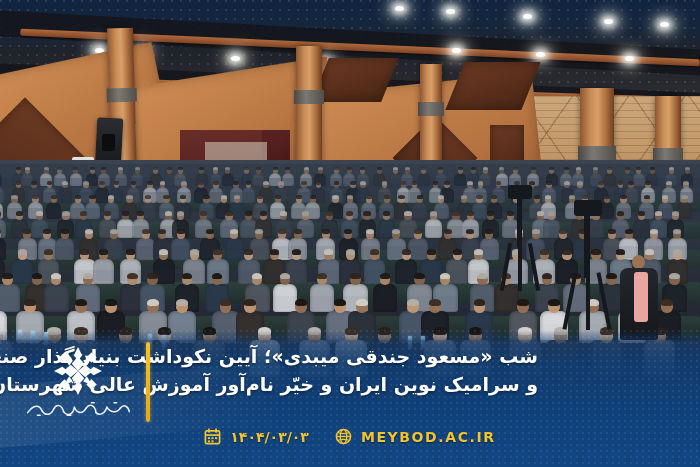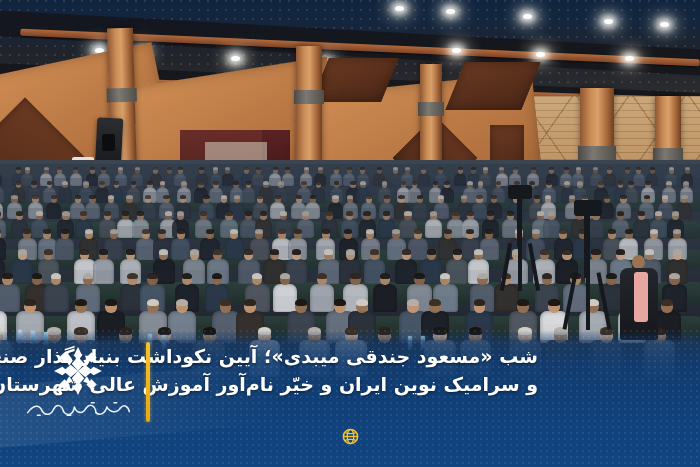--- a/index.html
+++ b/index.html
@@ -1174,25 +1174,40 @@
           <path d="M214 20 C 222 10, 232 16, 234 28"></path>
           <path d="M30 36 L 36 36"></path>
           <path d="M96 36 L 104 36"></path>
           <path d="M150 8 L 156 8"></path>
           <path d="M200 8 L 206 8"></path>
         </g>
       </svg>
     </div>
 
     <div id="meta">
+      <div class="meta-item">
+        <svg class="ico" viewBox="0 0 24 24" aria-hidden="true">
+          <rect x="2" y="4" width="20" height="18" rx="2" fill="none" stroke="#f5c32c" stroke-width="2.4"></rect>
+          <line x1="2" y1="10" x2="22" y2="10" stroke="#f5c32c" stroke-width="2.4"></line>
+          <line x1="7" y1="1.5" x2="7" y2="5.5" stroke="#f5c32c" stroke-width="2.4" stroke-linecap="round"></line>
+          <line x1="17" y1="1.5" x2="17" y2="5.5" stroke="#f5c32c" stroke-width="2.4" stroke-linecap="round"></line>
+          <rect x="5.5" y="13" width="3" height="2.6" fill="#f5c32c"></rect>
+          <rect x="10.5" y="13" width="3" height="2.6" fill="#f5c32c"></rect>
+          <rect x="15.5" y="13" width="3" height="2.6" fill="#f5c32c"></rect>
+          <rect x="5.5" y="17.5" width="3" height="2.6" fill="#f5c32c"></rect>
+          <rect x="10.5" y="17.5" width="3" height="2.6" fill="#f5c32c"></rect>
+        </svg>
+        <span class="txt fa">۱۴۰۴/۰۳/۰۳</span>
+      </div>
 
       <div class="meta-item">
         <svg class="ico" viewBox="0 0 24 24" aria-hidden="true">
           <circle cx="12" cy="12" r="10" fill="none" stroke="#f5c32c" stroke-width="2.2"></circle>
           <ellipse cx="12" cy="12" rx="4.6" ry="10" fill="none" stroke="#f5c32c" stroke-width="1.9"></ellipse>
           <line x1="2" y1="12" x2="22" y2="12" stroke="#f5c32c" stroke-width="1.9"></line>
           <path d="M4.2 6.4 C 8 8.6, 16 8.6, 19.8 6.4" fill="none" stroke="#f5c32c" stroke-width="1.7"></path>
           <path d="M4.2 17.6 C 8 15.4, 16 15.4, 19.8 17.6" fill="none" stroke="#f5c32c" stroke-width="1.7"></path>
         </svg>
+        <span class="txt">MEYBOD.AC.IR</span>
       </div>
     </div>
   </div>
 </div>
 
 </body></html>

